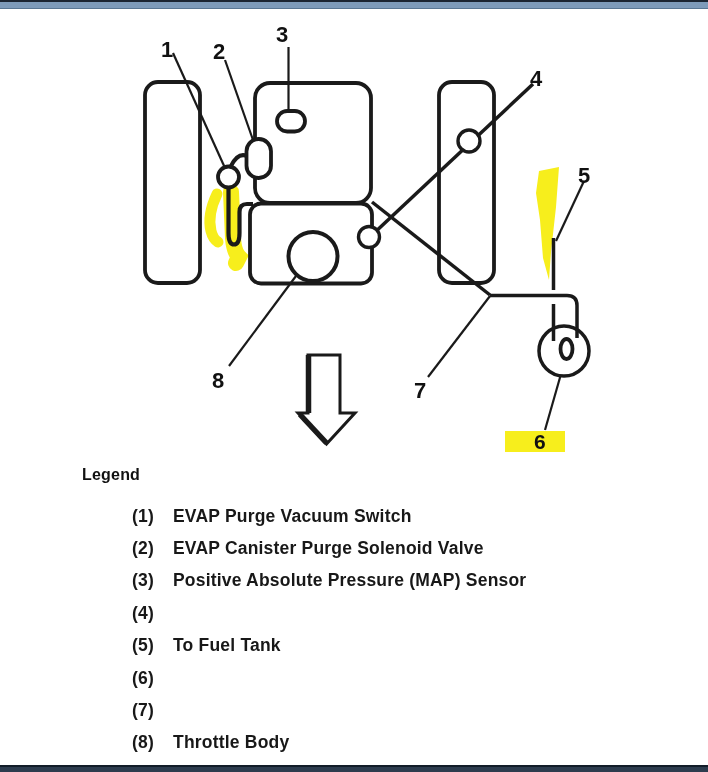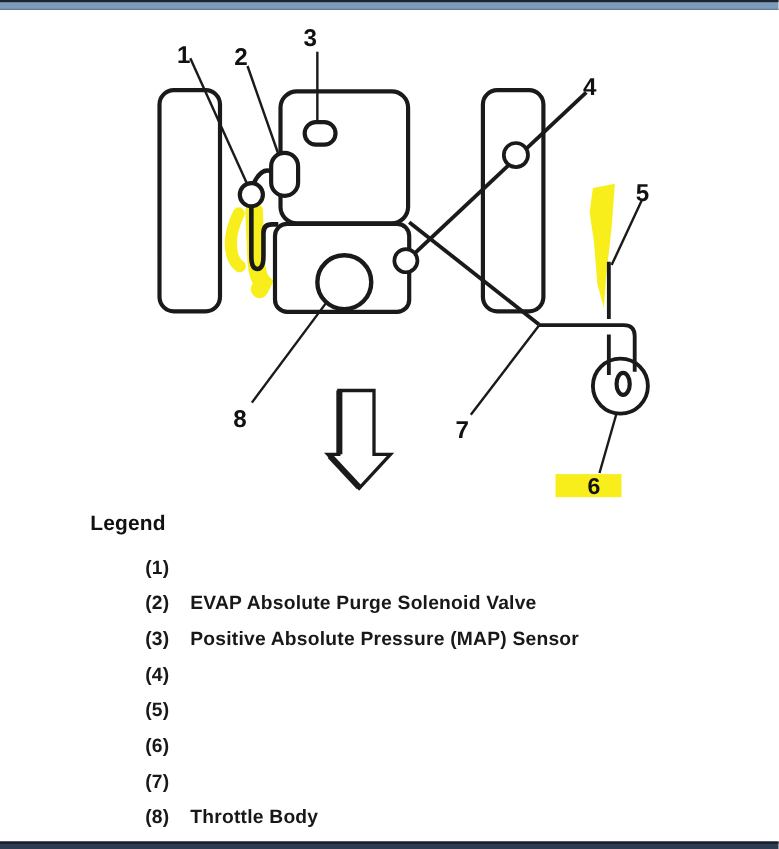--- a/index.html
+++ b/index.html
@@ -12,21 +12,21 @@
     background:#7e9bba; border-top:2px solid #1c2532; border-bottom:1px solid #5a7794;
     box-sizing:border-box;
   }
   .bottom-bar {
     position:absolute; left:0; top:765px; width:708px; height:7px;
     background:#2d3c4e; border-top:2px solid #121d29; box-sizing:border-box;
   }
   svg.diagram { position:absolute; top:0; left:0; display:block; }
   .legend-title {
     position:absolute; left:82px; top:466px;
-    font-size:19px; font-weight:bold; color:#111111; letter-spacing:0.2px;
+    font-size:16px; font-weight:bold; color:#111111; letter-spacing:0.2px;
   }
   .legend-list { position:absolute; left:132px; top:500px; width:540px; }
   .legend-row {
     display:flex; align-items:center; height:32.4px;
     font-size:17.5px; font-weight:600; color:#181818; letter-spacing:0.2px;
     white-space:nowrap;
   }
   .legend-num { width:41px; flex:0 0 41px; }
 </style>
 </head>
@@ -105,34 +105,36 @@
       <path d="M308.5 355 L308.5 413" stroke="#1a1a1a" stroke-width="5.5" fill="none"></path>
       <path d="M300 414.5 L326.5 443" stroke="#1a1a1a" stroke-width="5.5" fill="none"></path>
     </g>
   </svg>
 
   <div class="legend-title">Legend</div>
 
   <div class="legend-list">
     <div class="legend-row">
       <span class="legend-num">(1)</span>
+      <span class="legend-label">EVAP Purge Vacuum Switch</span>
     </div>
     <div class="legend-row">
       <span class="legend-num">(2)</span>
-      <span class="legend-label">EVAP Absolute Purge Solenoid Valve</span>
+      <span class="legend-label">EVAP Canister Purge Solenoid Valve</span>
     </div>
     <div class="legend-row">
       <span class="legend-num">(3)</span>
       <span class="legend-label">Positive Absolute Pressure (MAP) Sensor</span>
     </div>
     <div class="legend-row">
       <span class="legend-num">(4)</span>
     </div>
     <div class="legend-row">
       <span class="legend-num">(5)</span>
+      <span class="legend-label">To Fuel Tank</span>
     </div>
     <div class="legend-row">
       <span class="legend-num">(6)</span>
     </div>
     <div class="legend-row">
       <span class="legend-num">(7)</span>
     </div>
     <div class="legend-row">
       <span class="legend-num">(8)</span>
       <span class="legend-label">Throttle Body</span>

